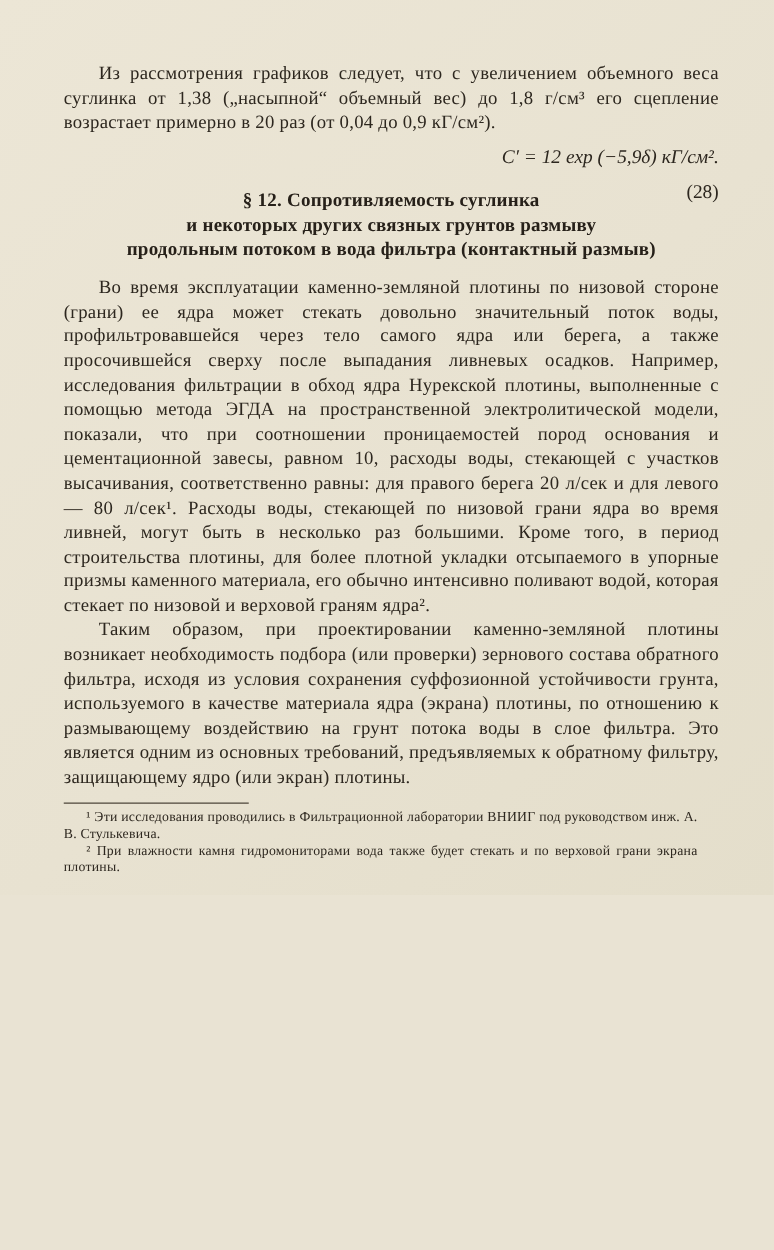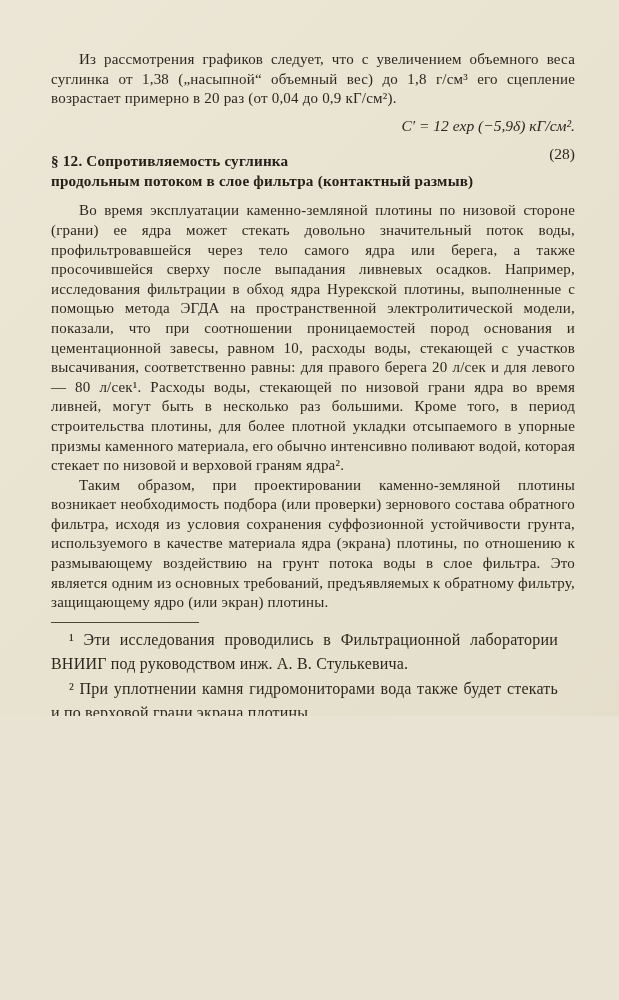--- a/index.html
+++ b/index.html
@@ -49,31 +49,31 @@
     margin-top: 28px;
   }
   .section-heading {
     margin: 15px 0 11px 0;
     font-weight: bold;
     font-size: 15.2px;
     line-height: 19.8px;
     color: #262019;
     letter-spacing: 0.2px;
   }
-  .section-heading div { margin: 0; }
+  .section-heading div { margin: 0; text-align: center; }
   .footnote-rule {
     width: 148px;
     height: 0;
     border-top: 1.2px solid #4d463a;
     margin: 9px 0 5px 0;
   }
   p.footnote {
     margin: 0 17px 1px 0;
-    font-size: 16px;
-    line-height: 24px;
+    font-size: 11px;
+    line-height: 13px;
     text-align: justify;
     text-indent: 18px;
     letter-spacing: 0.2px;
   }
   .page-number {
     position: absolute;
     left: 50px;
     top: 921px;
     font-size: 15px;
     color: #332d24;
@@ -89,28 +89,29 @@
 
 
     <div class="equation">
       <span class="eq-body">C′ = 12 exp (−5,9δ)  кГ/см².</span>
       <span class="eq-number">(28)</span>
     </div>
 
 
     <div class="section-heading">
       <div>§ 12. Сопротивляемость суглинка</div>
-      <div>продольным потоком в слое фильтра (контактный размыв)</div>
+      <div>и некоторых других связных грунтов  размыву</div>
+      <div>продольным потоком в вода фильтра (контактный размыв)</div>
     </div>
 
     <p class="body">Во время эксплуатации каменно-земляной плотины по низовой стороне (грани) ее ядра может стекать довольно значительный поток воды, профильтровавшейся через тело самого ядра или берега, а также просочившейся сверху после выпадания ливневых осадков. Например, исследования фильтрации в обход ядра Нурекской плотины, выполненные с помощью метода ЭГДА на пространственной электролитической модели, показали, что при соотношении проницаемостей пород основания и цементационной завесы, равном 10, расходы воды, стекающей с участков высачивания, соответственно равны: для правого берега 20 л/сек и для левого — 80 л/сек¹. Расходы воды, стекающей по низовой грани ядра во время ливней, могут быть в несколько раз большими. Кроме того, в период строительства плотины, для более плотной укладки отсыпаемого в упорные призмы каменного материала, его обычно интенсивно поливают водой, которая стекает по низовой и верховой граням ядра².</p>
 
     <p class="body">Таким образом, при проектировании каменно-земляной плотины возникает необходимость подбора (или проверки) зернового состава обратного фильтра, исходя из условия сохранения суффозионной устойчивости грунта, используемого в качестве материала ядра (экрана) плотины, по отношению к размывающему воздействию на грунт потока воды в слое фильтра. Это является одним из основных требований, предъявляемых к обратному фильтру, защищающему ядро (или экран) плотины.</p>
 
     <div class="footnote-rule"></div>
 
     <p class="footnote">¹ Эти исследования проводились в Фильтрационной лаборатории ВНИИГ под руководством инж. А. В. Стулькевича.</p>
-    <p class="footnote">² При уплотнении камня гидромониторами вода также будет стекать и по верховой грани экрана плотины.</p>
+    <p class="footnote">² При влажности камня гидромониторами вода также будет стекать и по верховой грани экрана плотины.</p>
 
   </div>
 
   <div class="page-number">50</div>
 </div>
 
 </body></html>

